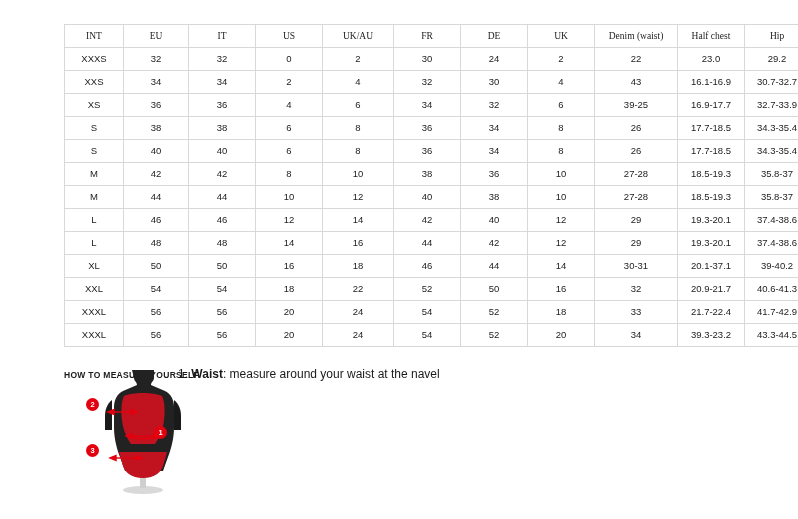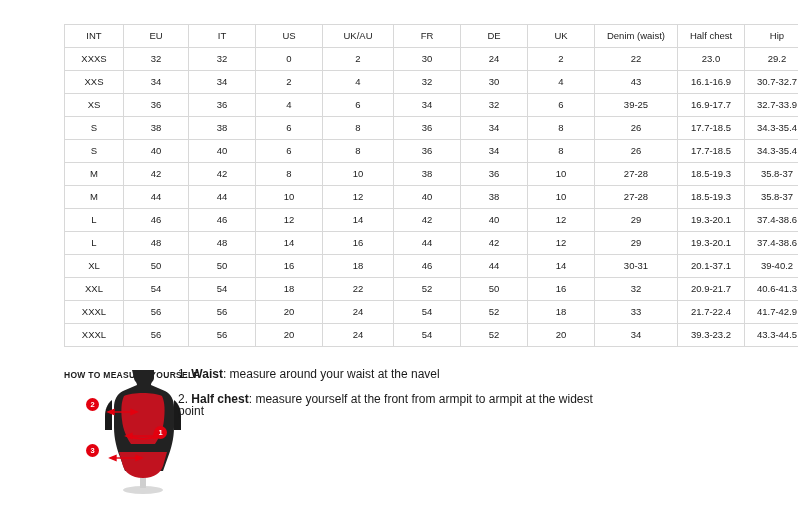--- a/index.html
+++ b/index.html
@@ -41,20 +41,21 @@
     font-weight: normal;
     color: #222222;
     height: 22px;
     padding: 0 2px;
     line-height: 22px;
     white-space: nowrap;
     overflow: hidden;
   }
   table.size-table th {
     font-weight: normal;
+    font-family: Liberation Serif, serif;
   }
   
   .col-int   { width: 54px; }
   .col-eu    { width: 60px; }
   .col-it    { width: 62px; }
   .col-us    { width: 62px; }
   .col-ukau  { width: 66px; }
   .col-fr    { width: 62px; }
   .col-de    { width: 62px; }
   .col-uk    { width: 62px; }
@@ -348,19 +349,15 @@
 
   <div class="badge badge-1">1</div>
   <div class="badge badge-2">2</div>
   <div class="badge badge-3">3</div>
 
   <div class="measure-list">
     <div class="measure-item">
       <span class="num">1.</span>
       <b>Waist</b><span>: measure around your waist at the navel</span>
     </div>
-    <div class="measure-item">
-      <span class="num">2.</span>
-      <b>Half chest</b><span>: measure yourself at the front from armpit to armpit at the widest point</span>
-    </div>
   </div>
 
 </div>
 
 </body></html>

